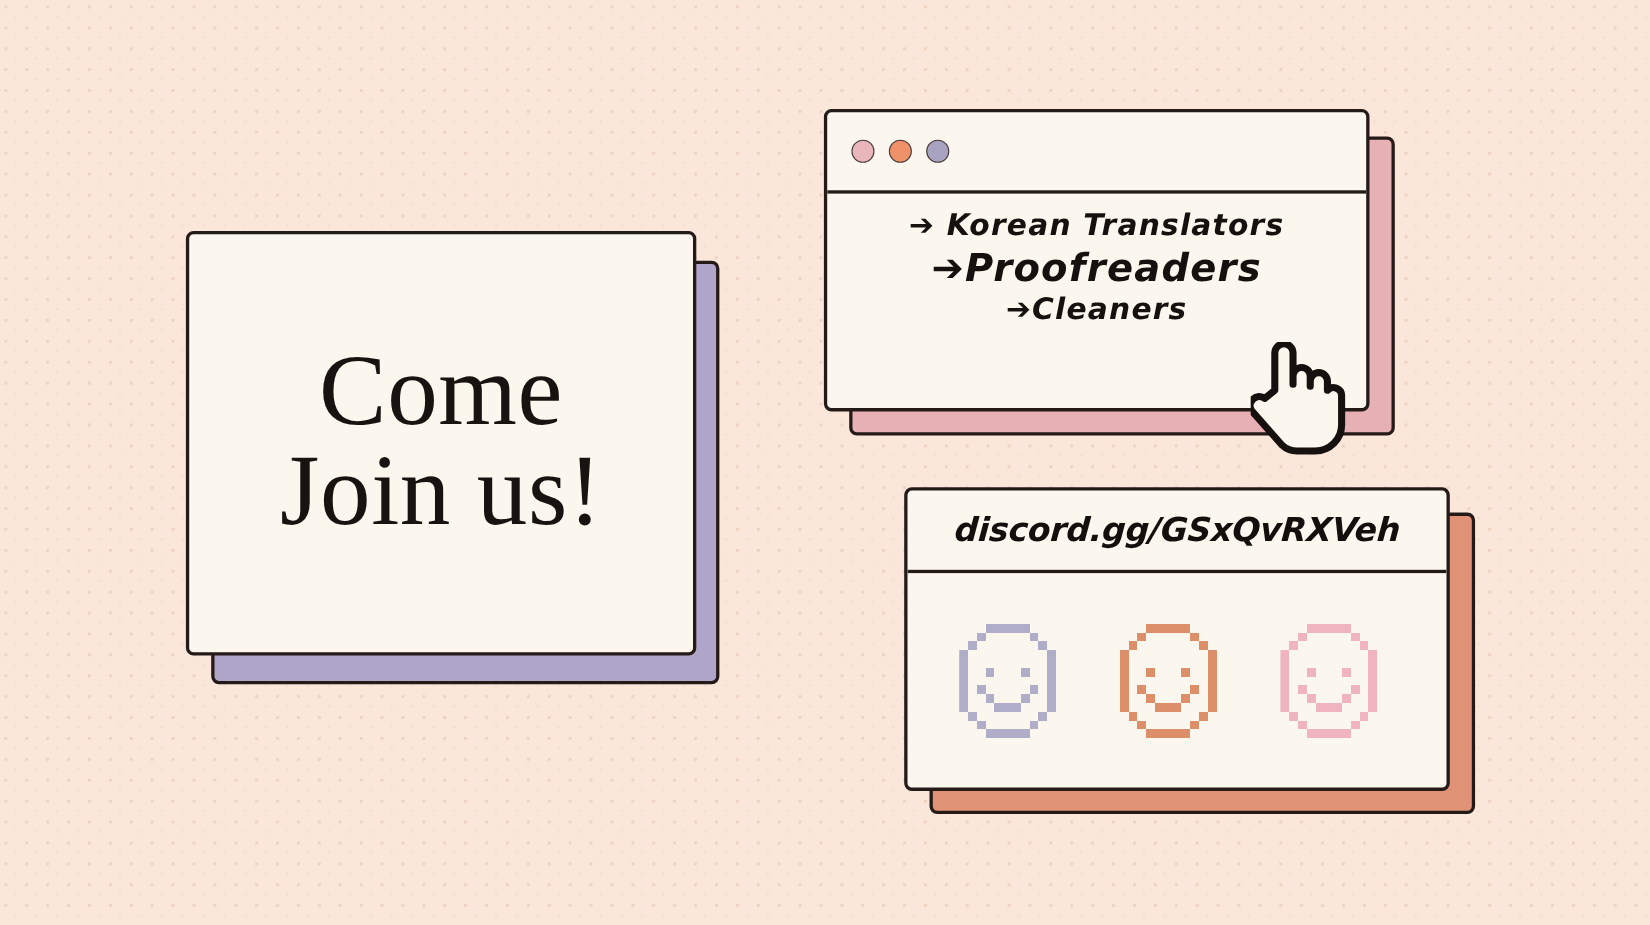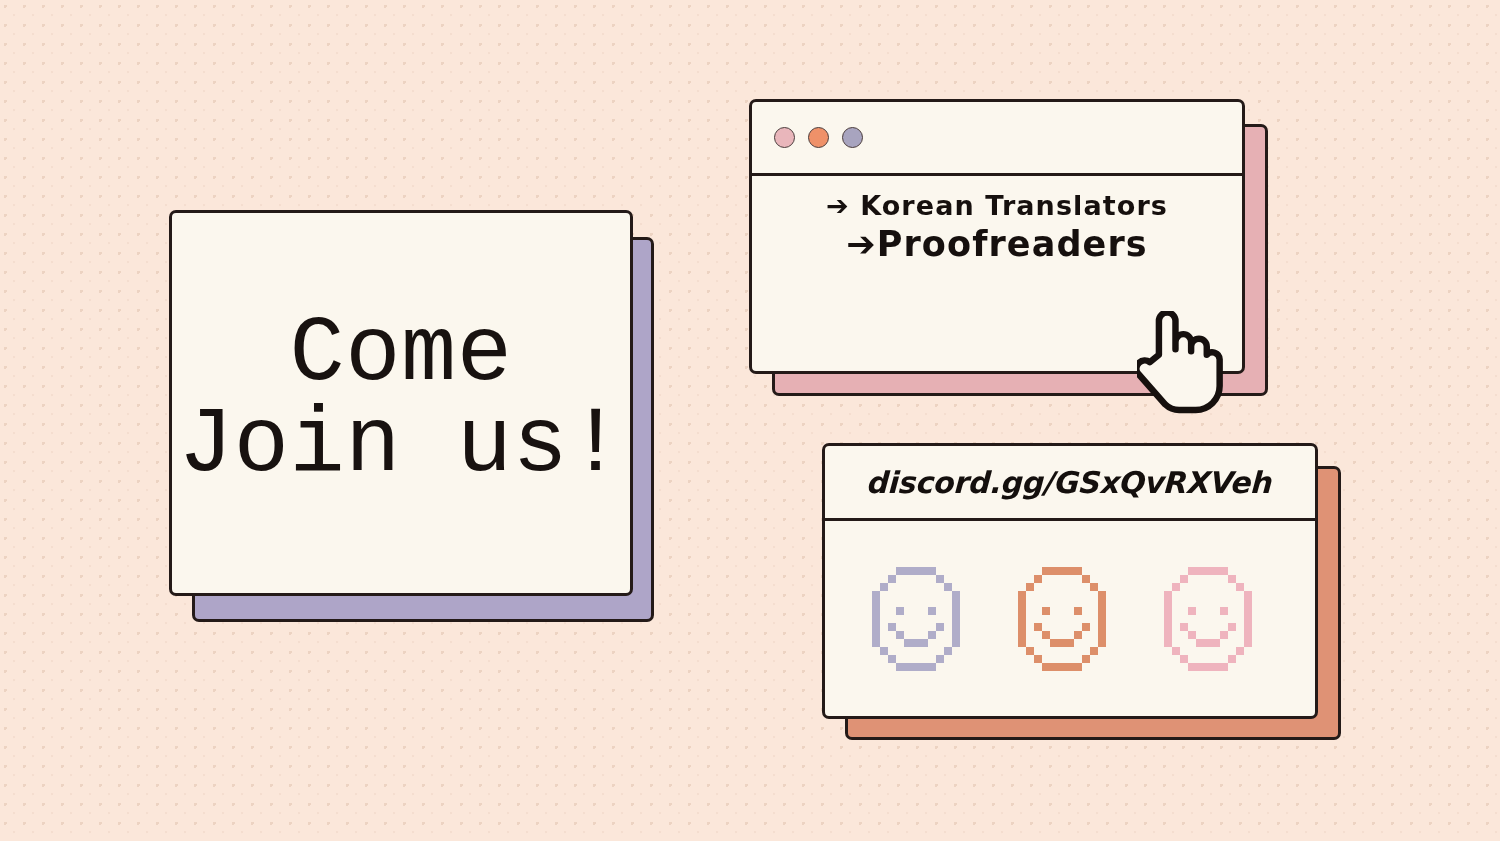--- a/index.html
+++ b/index.html
@@ -50,40 +50,40 @@
     background: #aea5c8;
   }
   #join-card {
     left: 169px; top: 210px;
     width: 464px; height: 386px;
     display: flex;
     align-items: center;
     justify-content: center;
   }
   #join-text {
-    font-family: Liberation Mono, monospace;
+    font-family: Liberation Serif, serif;
     font-size: 92px;
     line-height: 0.99;
     color: #181210;
     text-align: center;
     letter-spacing: 0.5px;
     padding-bottom: 6px;
   }
   #join-text .l1 { display: block; }
   #join-text .l2 { display: block; text-align: right; }
 
   
   #roles-shadow {
     left: 772px; top: 124px;
     width: 496px; height: 272px;
     background: #e6b0b4;
   }
   #roles-window {
     left: 749px; top: 99px;
-    width: 496px; height: 275px;
+    width: 496px; height: 275px; font-style: italic;
   }
   #roles-titlebar {
     height: 74px;
     border-bottom: 3px solid #241a18;
     display: flex;
     align-items: center;
     padding-left: 22px;
     gap: 13px;
     box-sizing: border-box;
   }
@@ -171,20 +171,21 @@
   <div class="shadow-card" id="roles-shadow" style="background: rgb(230, 176, 180);"></div>
   <div class="panel" id="roles-window">
     <div id="roles-titlebar">
       <span class="dot" id="dot-1" style="background: rgb(233, 182, 187);"></span>
       <span class="dot" id="dot-2" style="background: rgb(239, 145, 105);"></span>
       <span class="dot" id="dot-3" style="background: rgb(168, 164, 191);"></span>
     </div>
     <div id="roles-body">
       <div class="role-line r0"><span class="arw">➔</span>&nbsp;<span>Korean Translators</span></div>
       <div class="role-line r1"><span class="arw">➔</span><span>Proofreaders</span></div>
+      <div class="role-line r2"><span class="arw">➔</span><span>Cleaners</span></div>
     </div>
   </div>
 
   <svg id="cursor-hand" viewBox="0 0 92 112">
     <path d="M26 52 L26 15 a9 9 0 0 1 18 0 L44 46 L44 38 a8.5 8.5 0 0 1 17 0 L61 48 L61 43 a8.5 8.5 0 0 1 17 0 L78 52 a8 8 0 0 1 14 5 L92 86 a26 26 0 0 1 -26 26 L48 112 a22 22 0 0 1 -15 -6 L3 72 a9 9 0 0 1 13 -12 Z" fill="#fbf7ee" stroke="#16100e" stroke-width="7" stroke-linejoin="round" stroke-linecap="round" transform="translate(-2,-4) scale(0.92)"></path>
   </svg>
 
   <div class="shadow-card" id="discord-shadow" style="background: rgb(223, 146, 117);"></div>
   <div class="panel" id="discord-window">
     <div id="discord-urlbar">

